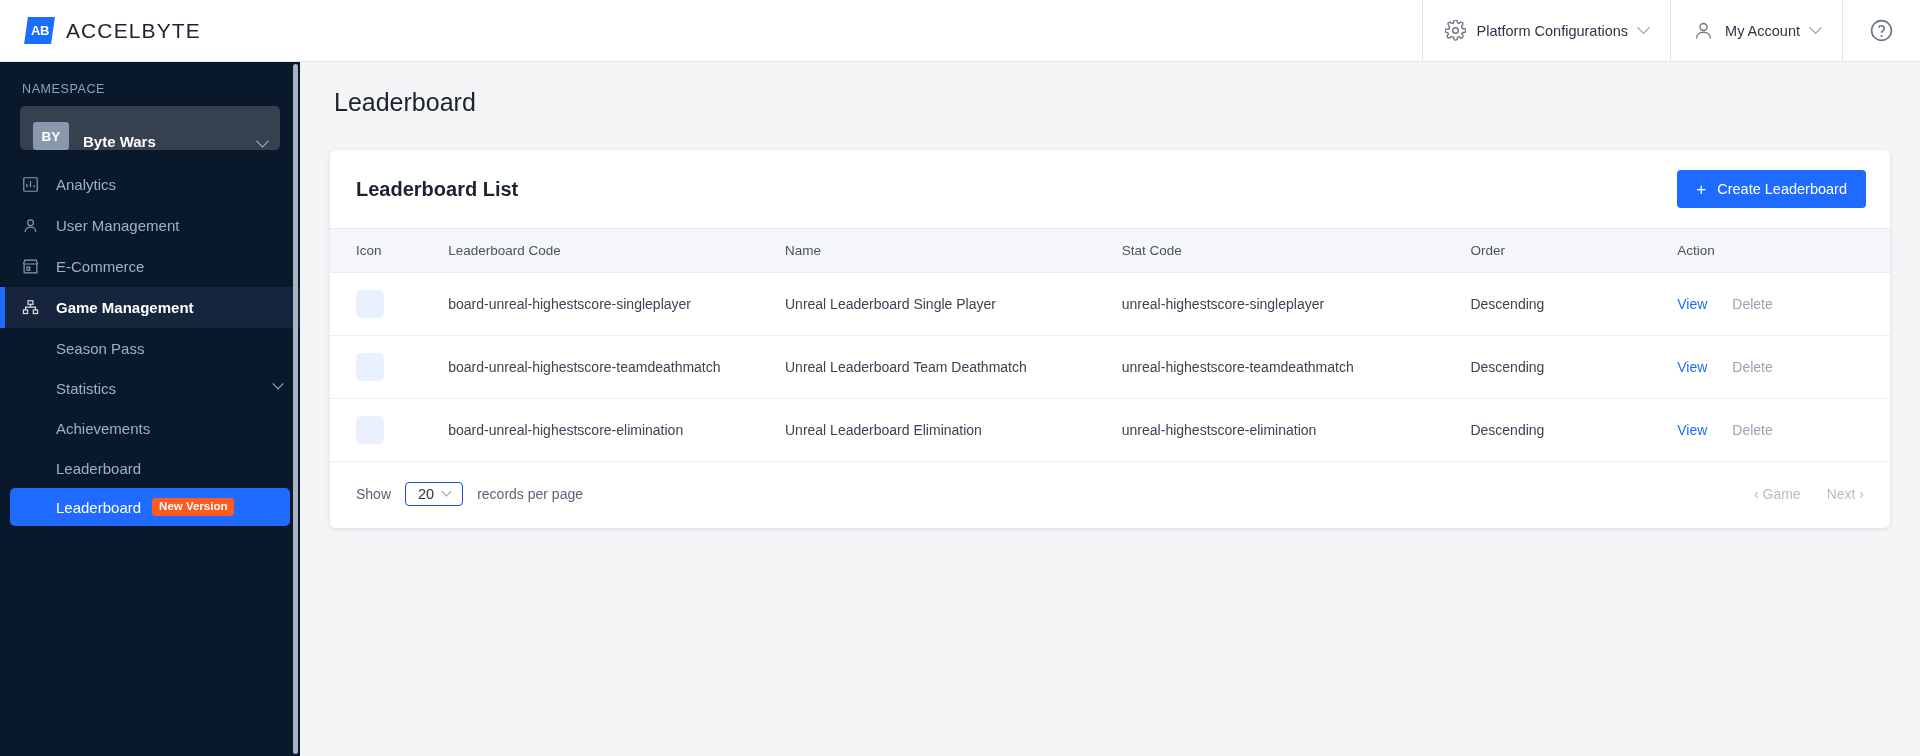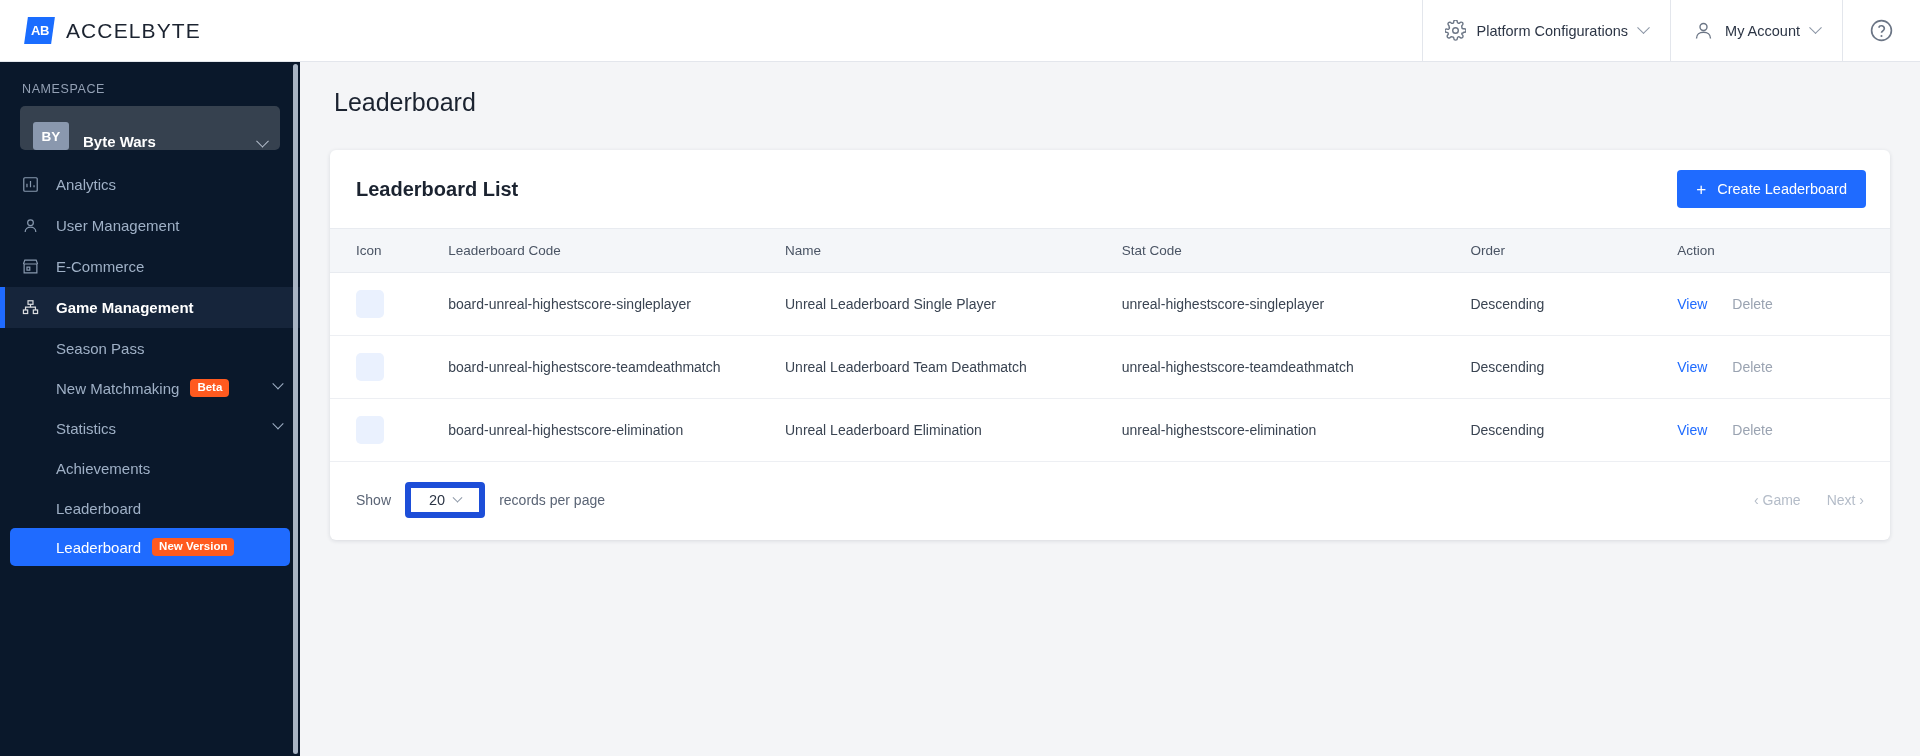--- a/index.html
+++ b/index.html
@@ -125,24 +125,24 @@
   .c-act   { width: 180px; }
   thead th.c-icon { padding-left: 26px; }
 
   .icon-box { width: 28px; height: 28px; background: #eaf1fe; border-radius: 5px; }
   .lnk-view { color: #1f6bff; cursor: pointer; }
   .lnk-del { color: #9aa3b1; margin-left: 25px; cursor: pointer; }
 
   .card-foot { display: flex; align-items: center; padding: 20px 26px 22px 26px; }
   .foot-lbl { font-size: 14px; color: #5a6475; }
   .sel-box {
-    margin: 0 14px; height: 36px; min-width: 54px;
-    border: 6px solid #1d4ed8; border-radius: 4px;
+    margin: 0 14px; height: 24px; min-width: 54px;
+    border: 1px solid #1d4ed8; border-radius: 4px;
     display: flex; align-items: center; justify-content: center; gap: 9px;
-    padding: 0 18px; cursor: pointer; background: #fff;
+    padding: 0 12px; cursor: pointer; background: #fff;
   }
   .sel-val { font-size: 14.5px; color: #2c3545; }
   .sel-chev { width: 7px; height: 7px; border-right: 1.6px solid #8b95a5; border-bottom: 1.6px solid #8b95a5; transform: rotate(45deg) translate(-2px,-2px); }
   .pager { margin-left: auto; display: flex; gap: 26px; }
   .pg { font-size: 14px; color: #b4bcc8; cursor: pointer; }
 </style>
 </head>
 <body>
 
 <div class="topbar">
@@ -224,25 +224,20 @@
             <rect x="16" y="15.5" width="6" height="5"></rect>
             <path d="M12 7.5v4M5 15.5v-4h14v4"></path>
           </svg>
         </span>
         <span class="lbl">Game Management</span>
       </div>
     </div>
   <div id="sub-root">
       <div class="sub-item">
         <span>Season Pass</span>
-      </div>
-      <div class="sub-item">
-        <span>New Matchmaking</span>
-        <span class="tag">Beta</span>
-        <span class="sub-chev"></span>
       </div>
       <div class="sub-item">
         <span>Statistics</span>
         <span class="sub-chev"></span>
       </div>
       <div class="sub-item">
         <span>Achievements</span>
       </div>
       <div class="sub-item">
         <span>Leaderboard</span>

